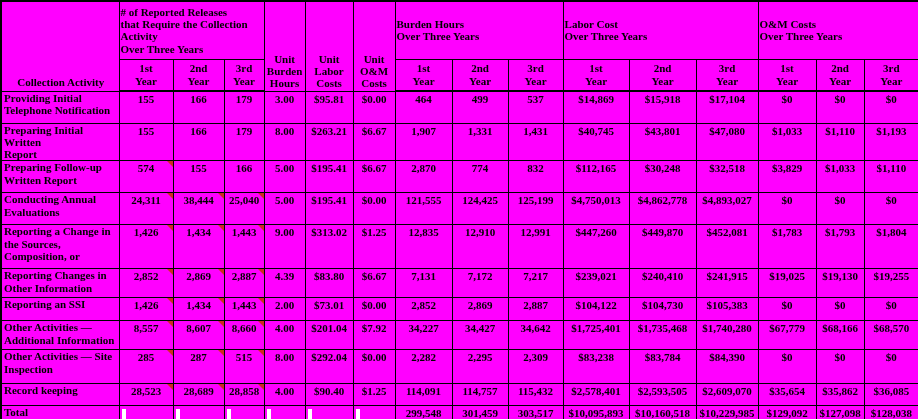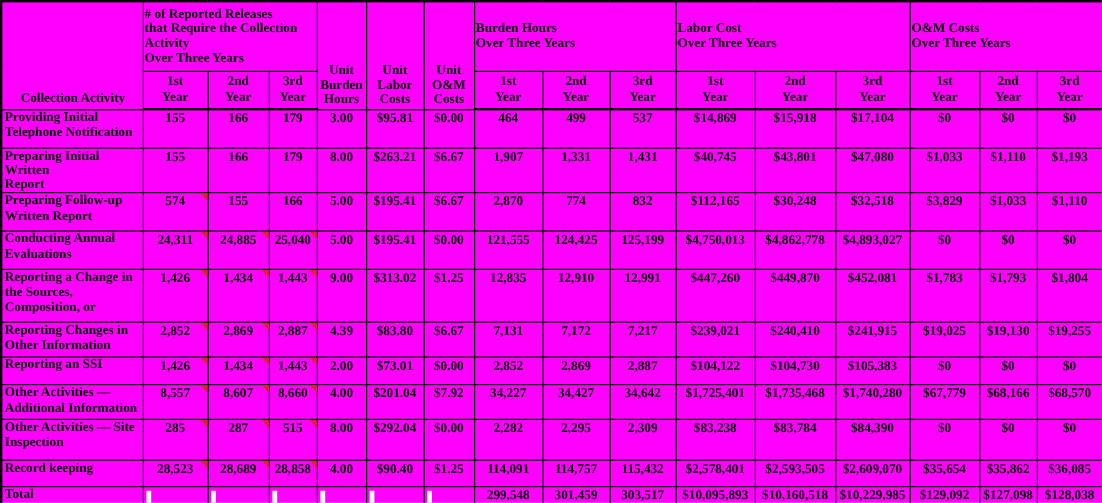--- a/index.html
+++ b/index.html
@@ -149,21 +149,21 @@
         <td class="val"><span>$30,248</span></td>
         <td class="val"><span>$32,518</span></td>
         <td class="val"><span>$3,829</span></td>
         <td class="val"><span>$1,033</span></td>
         <td class="val"><span>$1,110</span></td>
       </tr>
       <tr style="height: 32px;">
         <td class="activity"><span>Conducting Annual
 Evaluations</span></td>
         <td class="val"><span>24,311</span><span class="flag"></span></td>
-        <td class="val"><span>24,885</span><span class="flag"></span></td>
+        <td class="val"><span>38,444</span><span class="flag"></span></td>
         <td class="val"><span>25,040</span><span class="flag"></span></td>
         <td class="val"><span>5.00</span></td>
         <td class="val"><span>$195.41</span></td>
         <td class="val"><span>$0.00</span></td>
         <td class="val"><span>121,555</span></td>
         <td class="val"><span>124,425</span></td>
         <td class="val"><span>125,199</span></td>
         <td class="val"><span>$4,750,013</span></td>
         <td class="val"><span>$4,862,778</span></td>
         <td class="val"><span>$4,893,027</span></td>

